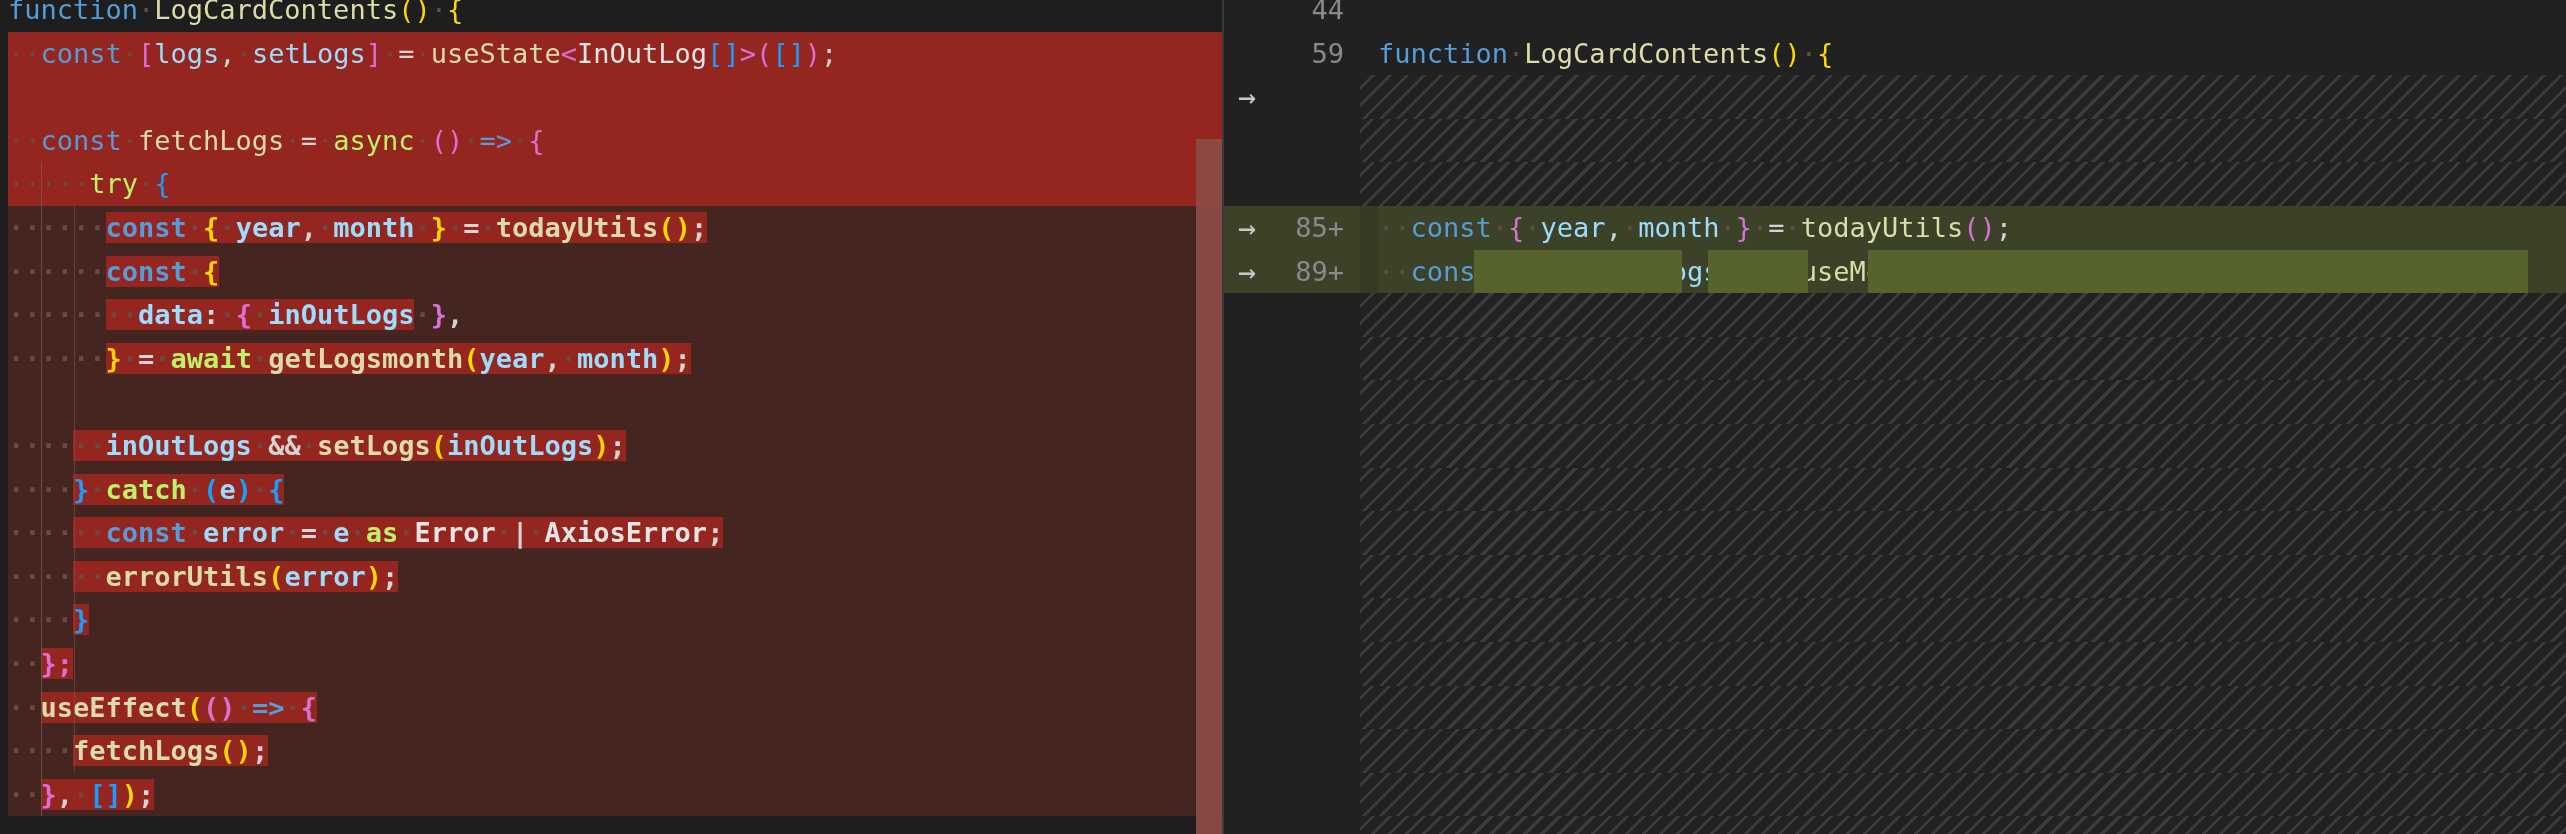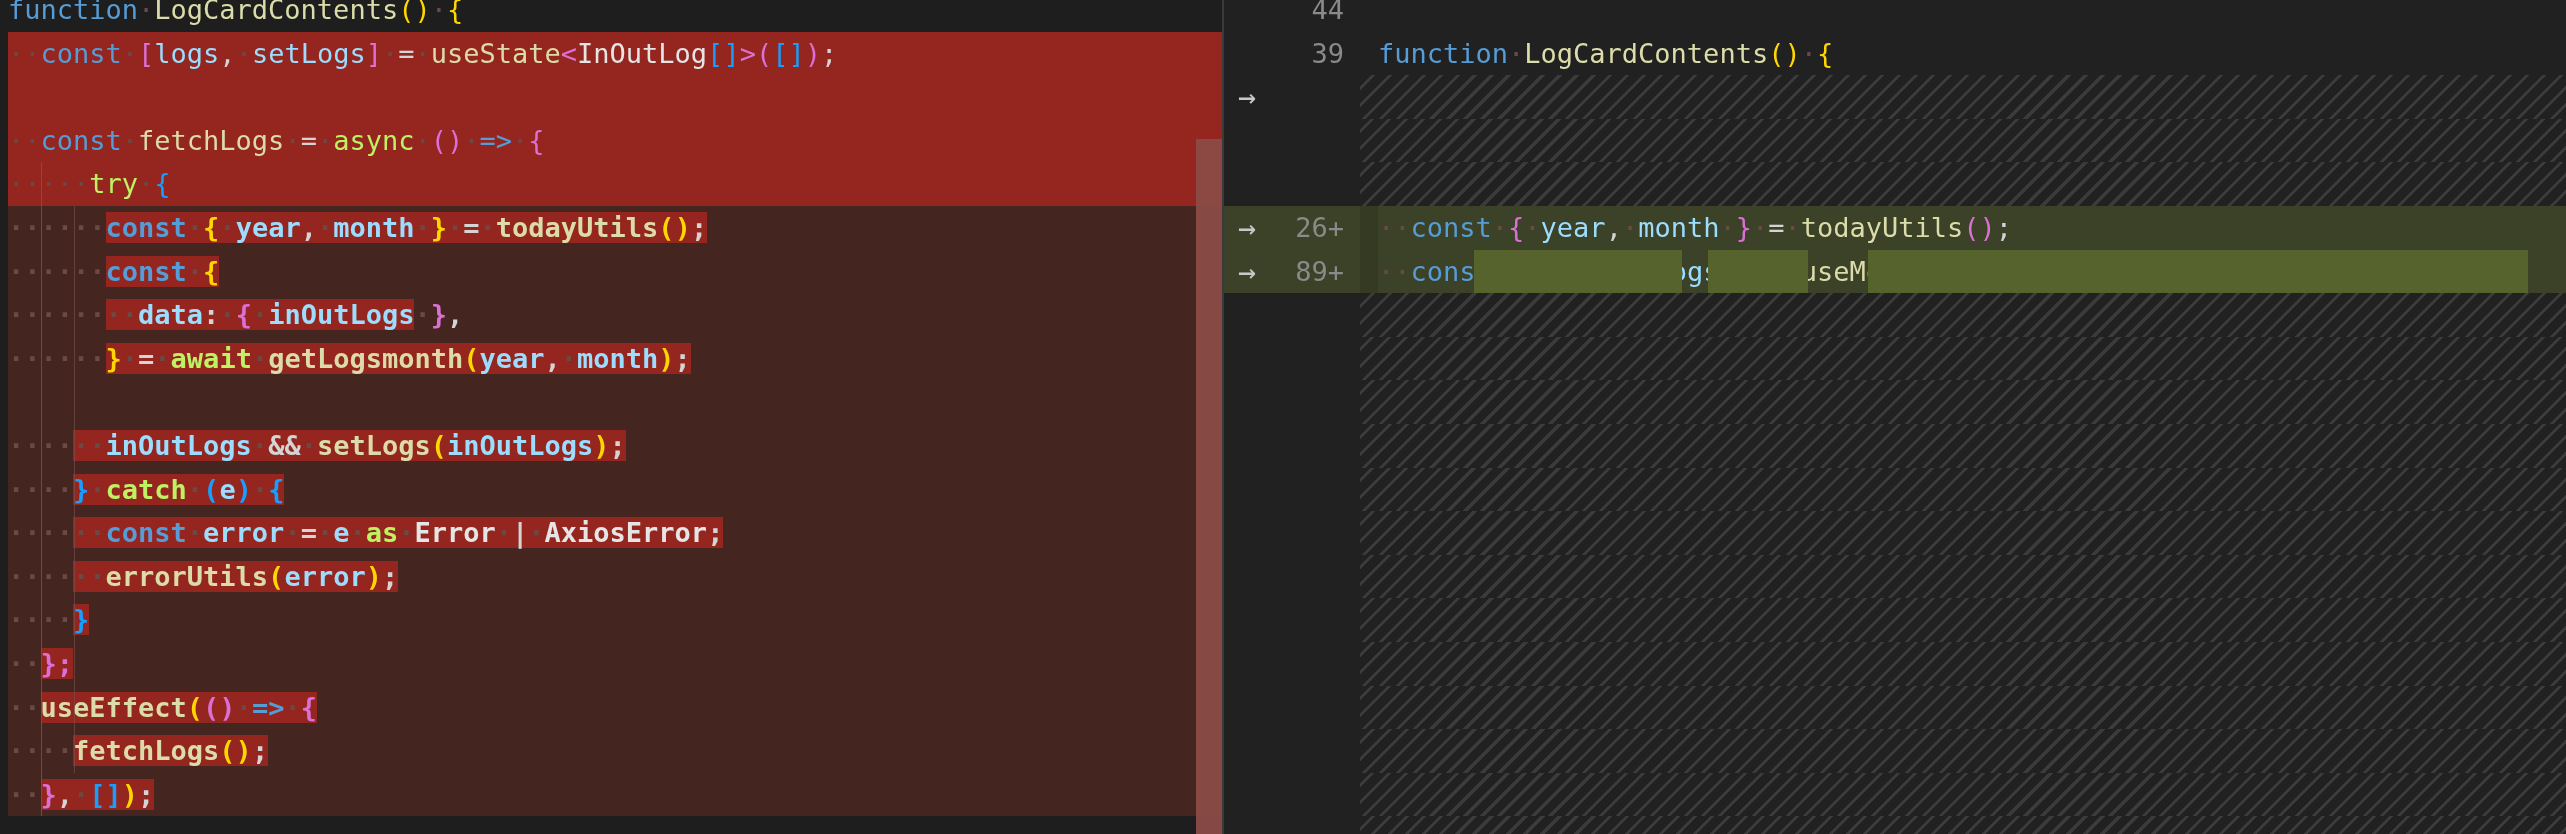--- a/index.html
+++ b/index.html
@@ -117,37 +117,37 @@
     <div class="left-divider"></div>
   </div>
 
   <div class="pane" id="right-pane">
     <div class="right-scroll" id="right-scroll">
         <div class="r-row">
           <div class="r-gutter"><span>44</span></div>
           <div class="r-body r-context"></div>
         </div>
         <div class="r-row">
-          <div class="r-gutter"><span>39</span></div>
+          <div class="r-gutter"><span>59</span></div>
           <div class="r-body r-context"><span class="right-text"><span class="seg t-kw">function</span><span class="seg dot">·</span><span class="seg t-fn">LogCardContents</span><span class="seg t-br1">(</span><span class="seg t-br1">)</span><span class="seg dot">·</span><span class="seg t-br1">{</span></span></div>
         </div>
         <div class="r-row">
           <div class="r-gutter"><span></span><span class="r-arrow">→</span></div>
           <div class="r-body r-empty"></div>
         </div>
         <div class="r-row">
           <div class="r-gutter"><span></span></div>
           <div class="r-body r-empty"></div>
         </div>
         <div class="r-row">
           <div class="r-gutter"><span></span></div>
           <div class="r-body r-empty"></div>
         </div>
         <div class="r-row">
-          <div class="r-gutter r-added-gutter"><span>26+</span><span class="r-arrow">→</span></div>
+          <div class="r-gutter r-added-gutter"><span>85+</span><span class="r-arrow">→</span></div>
           <div class="r-body r-added-g"><span class="r-indentcol"></span><span class="right-text"><span class="seg dot">··</span><span class="seg t-kw">const</span><span class="seg dot">·</span><span class="seg t-br2">{</span><span class="seg dot">·</span><span class="seg t-var">year</span><span class="seg t-punct">,</span><span class="seg dot">·</span><span class="seg t-var">month</span><span class="seg dot">·</span><span class="seg t-br2">}</span><span class="seg dot">·</span><span class="seg t-punct">=</span><span class="seg dot">·</span><span class="seg t-fn">todayUtils</span><span class="seg t-br2">(</span><span class="seg t-br2">)</span><span class="seg t-punct">;</span></span></div>
         </div>
         <div class="r-row">
           <div class="r-gutter r-added-gutter"><span>89+</span><span class="r-arrow">→</span></div>
           <div class="r-body r-added-g"><span class="hl-add" style="position: absolute; left: 508px; top: 0px; width: 660px; height: 43.6px; z-index: 0;"></span><span class="hl-add" style="position: absolute; left: 348px; top: 0px; width: 100px; height: 43.6px; z-index: 0;"></span><span class="hl-add" style="position: absolute; left: 114px; top: 0px; width: 208px; height: 43.6px; z-index: 0;"></span><span class="r-indentcol"></span><span class="right-text"><span class="seg dot">··</span><span class="seg t-kw">const</span><span class="seg dot">·</span><span class="seg t-br2">{</span><span class="seg dot">·</span><span class="seg t-var">value</span><span class="seg t-punct">:</span><span class="seg dot">·</span><span class="seg t-var">logs</span><span class="seg dot">·</span><span class="seg t-br2">}</span><span class="seg dot">·</span><span class="seg t-punct">=</span><span class="seg dot">·</span><span class="seg t-fn">useMonthTimeLogsQuery</span><span class="seg t-br2">(</span><span class="seg t-br3">{</span><span class="seg dot">·</span><span class="seg t-var">year</span><span class="seg t-punct">,</span><span class="seg dot">·</span><span class="seg t-var">month</span><span class="seg dot">·</span><span class="seg t-br3">}</span><span class="seg t-br2">)</span><span class="seg t-punct">;</span></span></div>
         </div>
         <div class="r-row">
           <div class="r-gutter"><span></span></div>
           <div class="r-body r-empty"></div>
         </div>

